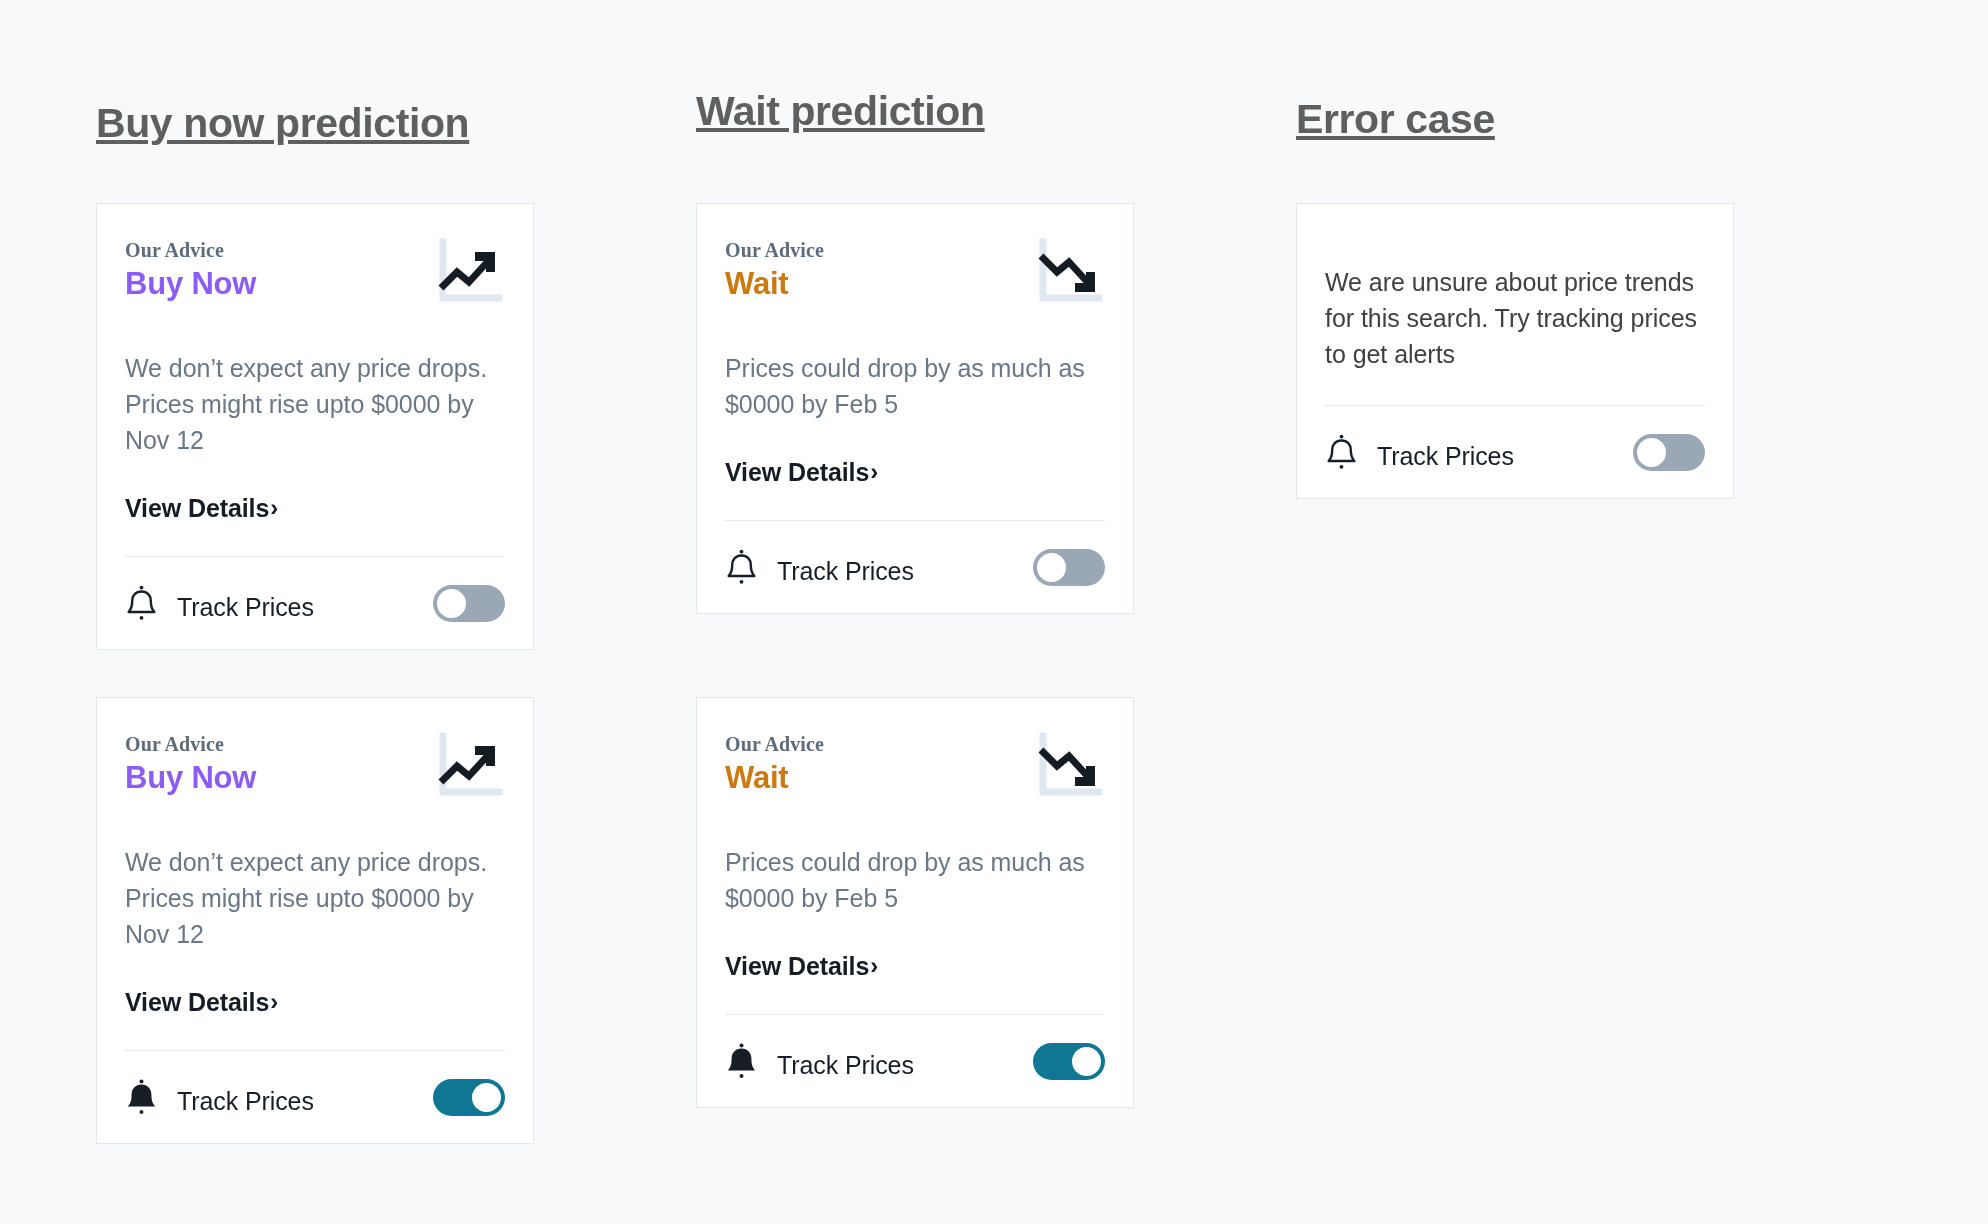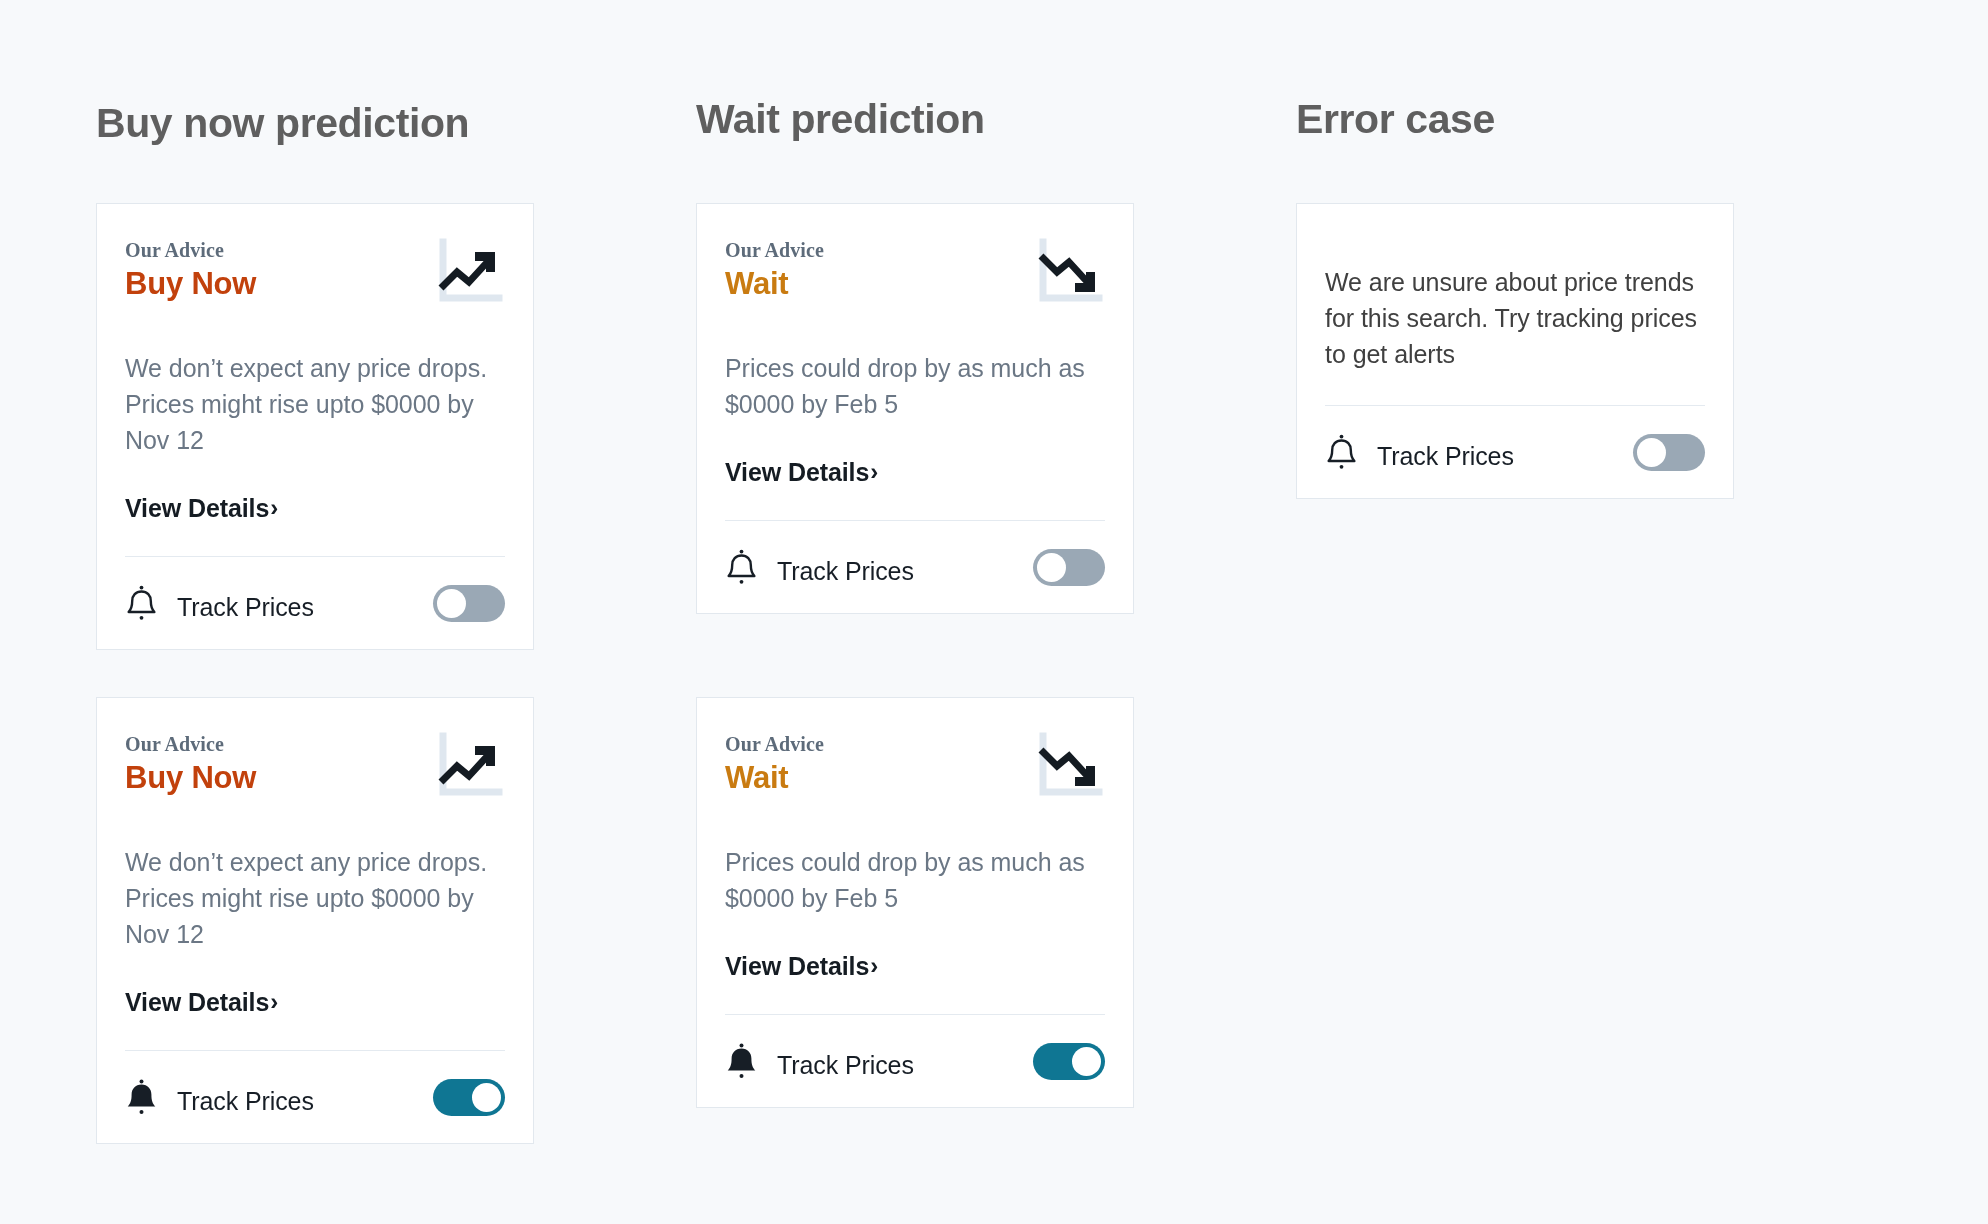--- a/index.html
+++ b/index.html
@@ -21,23 +21,24 @@
   }
 
   
   .col-heading {
     position: absolute;
     font-size: 41px;
     font-weight: bold;
     color: #5f5f5f;
     letter-spacing: -0.4px;
     white-space: nowrap;
+    text-decoration: underline;
   }
   #heading-0 { left: 96px;  top: 100px; }
-  #heading-1 { left: 696px; top: 96px; }
+  #heading-1 { left: 696px; top: 88px; }
   #heading-2 { left: 1296px;top: 96px; }
 
   
   .card {
     position: absolute;
     width: 438px;
     background: #ffffff;
     border: 1px solid #e2e8ee;
     padding: 30px 28px 0 28px;
   }
@@ -66,21 +67,21 @@
     line-height: 1.25;
     font-family: Liberation Serif, serif;
   }
 
   .advice-value {
     font-size: 31px;
     font-weight: bold;
     line-height: 1.35;
     letter-spacing: -0.2px;
   }
-  .advice-value.buy  { color: #c2410c; }
+  .advice-value.buy  { color: #8b5cf6; }
   .advice-value.wait { color: #c97b11; }
 
   .error-title {
     font-size: 27px;
     font-weight: bold;
     color: #131a21;
     line-height: 1.22;
     letter-spacing: -0.1px;
     padding-top: 2px;
   }

